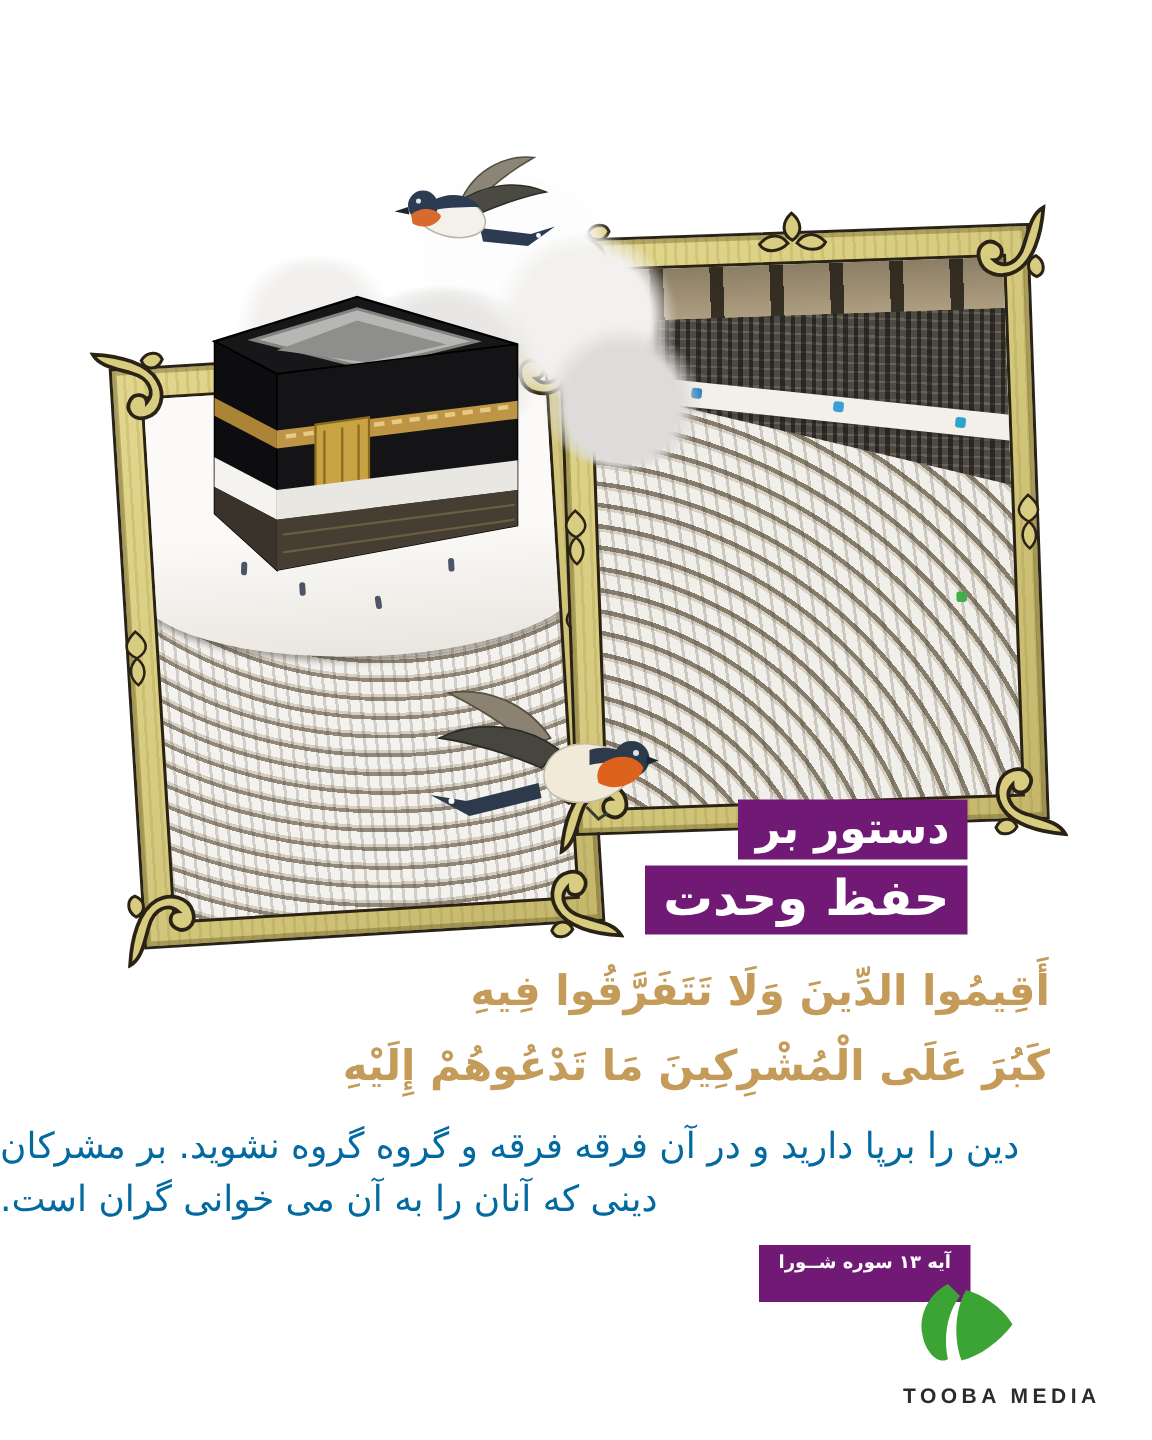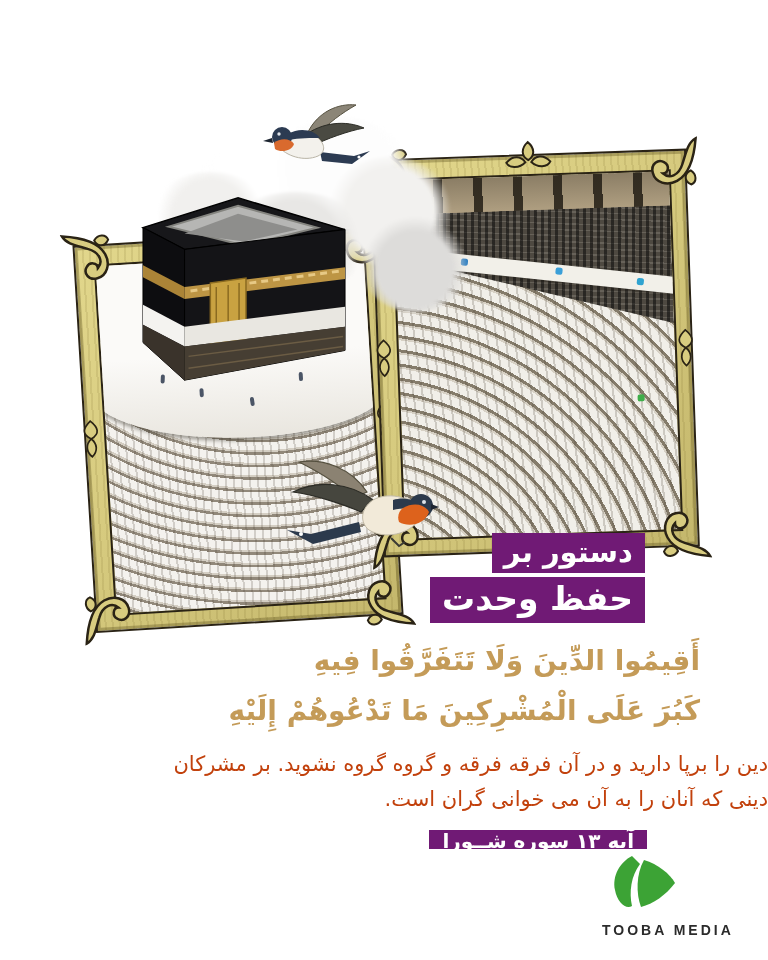--- a/index.html
+++ b/index.html
@@ -66,23 +66,23 @@
   .bird-small{position:absolute;left:262px;top:98px;width:112px;height:86px;z-index:50;}
   .bird-large{position:absolute;left:281px;top:450px;width:158px;height:115px;z-index:50;}
 
   
   .teal-badge{position:absolute;background:#701a75;color:#fff;direction:rtl;z-index:60;
       font-weight:bold;white-space:nowrap;}
   .badge-1{top:533px;right:123px;height:40px;line-height:38px;font-size:29px;padding:0 12px;}
   .badge-2{top:577px;right:123px;height:46px;line-height:44px;font-size:33px;padding:0 12px;}
   .verse{position:absolute;right:68px;top:636px;direction:rtl;color:#c49b58;
       font-weight:bold;font-size:28px;line-height:50px;z-index:60;}
-  .translation{position:absolute;left:0;width:100%;top:747px;text-align:right;direction:rtl;
-      color:#c2410c;font-size:21px;line-height:35px;z-index:60;}
-  .badge-ref{top:830px;right:121px;height:19px;line-height:22px;font-size:20px;padding:0 13px;font-weight:bold;}
+  .translation{position:absolute;left:0;width:100%;top:747px;text-align:left;direction:rtl;
+      color:#0369a1;font-size:24px;line-height:35px;z-index:60;}
+  .badge-ref{top:830px;right:121px;height:38px;line-height:22px;font-size:12px;padding:0 13px;font-weight:bold;}
   .logo{position:absolute;right:14px;top:852px;width:152px;text-align:left;z-index:60;}
   .logo-icon{width:80px;height:64px;display:inline-block;}
   .logo-text{margin-top:2px;font-size:14px;font-weight:bold;letter-spacing:3px;color:#2b2b2b;
       font-family:"Liberation Sans",sans-serif;}
 </style>
 </head>
 <body>
 
 <div class="canvas">
 

